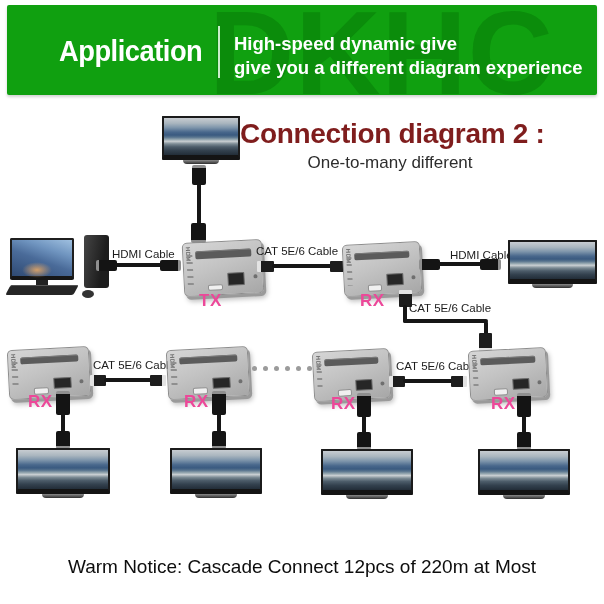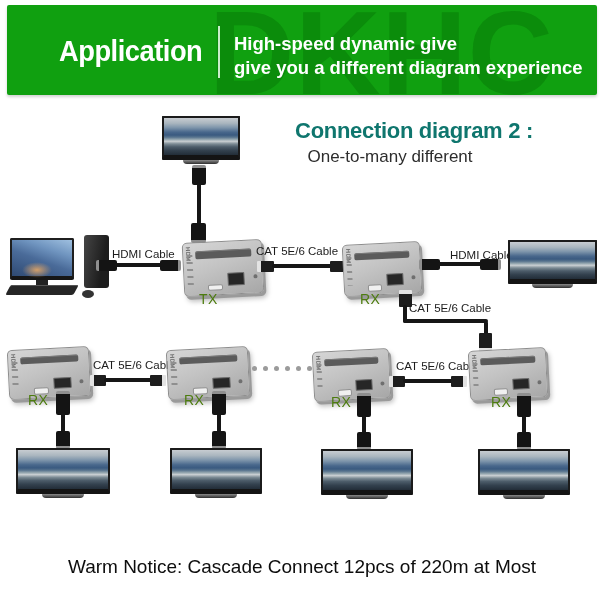--- a/index.html
+++ b/index.html
@@ -13,21 +13,21 @@
   .wm{position:absolute;left:202px;top:-20px;font-size:118px;font-weight:bold;
       color:#0B8C0B;letter-spacing:1px;white-space:nowrap;}
   .app-title{position:absolute;left:52px;top:30px;font-size:29px;font-weight:bold;color:#fff;
              letter-spacing:-0.5px;transform:scaleX(0.94);transform-origin:left;}
   .bdiv{position:absolute;left:211px;top:21px;width:2px;height:52px;background:rgba(235,255,235,0.85);}
   .tagline{position:absolute;left:227px;font-size:18.5px;font-weight:bold;color:#fff;white-space:nowrap;}
   .tag1{top:28px;} .tag2{top:52px;}
 
   
   .heading{left:240px;top:118px;width:300px;text-align:center;}
-  .h-title{font-size:22px;font-weight:bold;color:#0f766e;letter-spacing:-0.3px;white-space:nowrap;margin-left:48px;}
+  .h-title{font-size:28px;font-weight:bold;color:#7f1d1d;letter-spacing:-0.3px;white-space:nowrap;}
   .h-sub{font-size:17px;color:#2d2d2d;margin-top:3px;white-space:nowrap;}
 
   
   .tv .tv-screen{height:calc(100% - 8px);box-sizing:border-box;border:2px solid #1b1b1b;
     border-bottom:5px solid #141414;border-radius:1px;
     background:linear-gradient(180deg,#c7ccd1 0%,#aab6bf 14%,#7e95ab 26%,#49688c 38%,
       #3a5a80 46%,#58748e 52%,#93a5ae 58%,#c9cfd2 63%,#7c8b94 70%,#4d5d6a 78%,
       #33414e 88%,#222d38 100%);}
   .tv .tv-stand{width:45%;height:4px;margin:0 auto;background:linear-gradient(#8a8a8a,#2e2e2e);
     border-radius:0 0 4px 4px;}
@@ -70,21 +70,21 @@
   .plug.tipr{background:linear-gradient(270deg,#8f8f8f 0 3px,#141414 3px);}
   .plug.tipt{background:linear-gradient(180deg,#8f8f8f 0 3px,#141414 3px);}
   .plug.tipb{background:linear-gradient(0deg,#8f8f8f 0 3px,#141414 3px);}
   .rjc{background:#1d1d1d;border-radius:1px;}
   .rjc.tipl{background:linear-gradient(90deg,#e3e3e3 0 4px,#1d1d1d 4px);}
   .rjc.tipr{background:linear-gradient(270deg,#e3e3e3 0 4px,#1d1d1d 4px);}
   .rjc.tipt{background:linear-gradient(180deg,#e3e3e3 0 4px,#1d1d1d 4px);}
   .rjc.tipb{background:linear-gradient(0deg,#e3e3e3 0 4px,#1d1d1d 4px);}
 
   .clabel{font-size:11.5px;color:#1c1c1c;white-space:nowrap;}
-  .devlabel{font-weight:normal;font-size:14px;color:#4d7c0f;letter-spacing:0.5px;}
+  .devlabel{font-weight:bold;font-size:17px;color:#ec4899;letter-spacing:0.5px;}
 
   .dots{display:flex;gap:6px;align-items:center;}
   .dots span{width:5px;height:5px;border-radius:50%;background:#9b9b9b;}
 
   .notice{top:556px;left:0;width:604px;text-align:center;font-size:19px;color:#0d0d0d;white-space:nowrap;}
 </style>
 </head>
 <body>
 
 <div class="stage">

